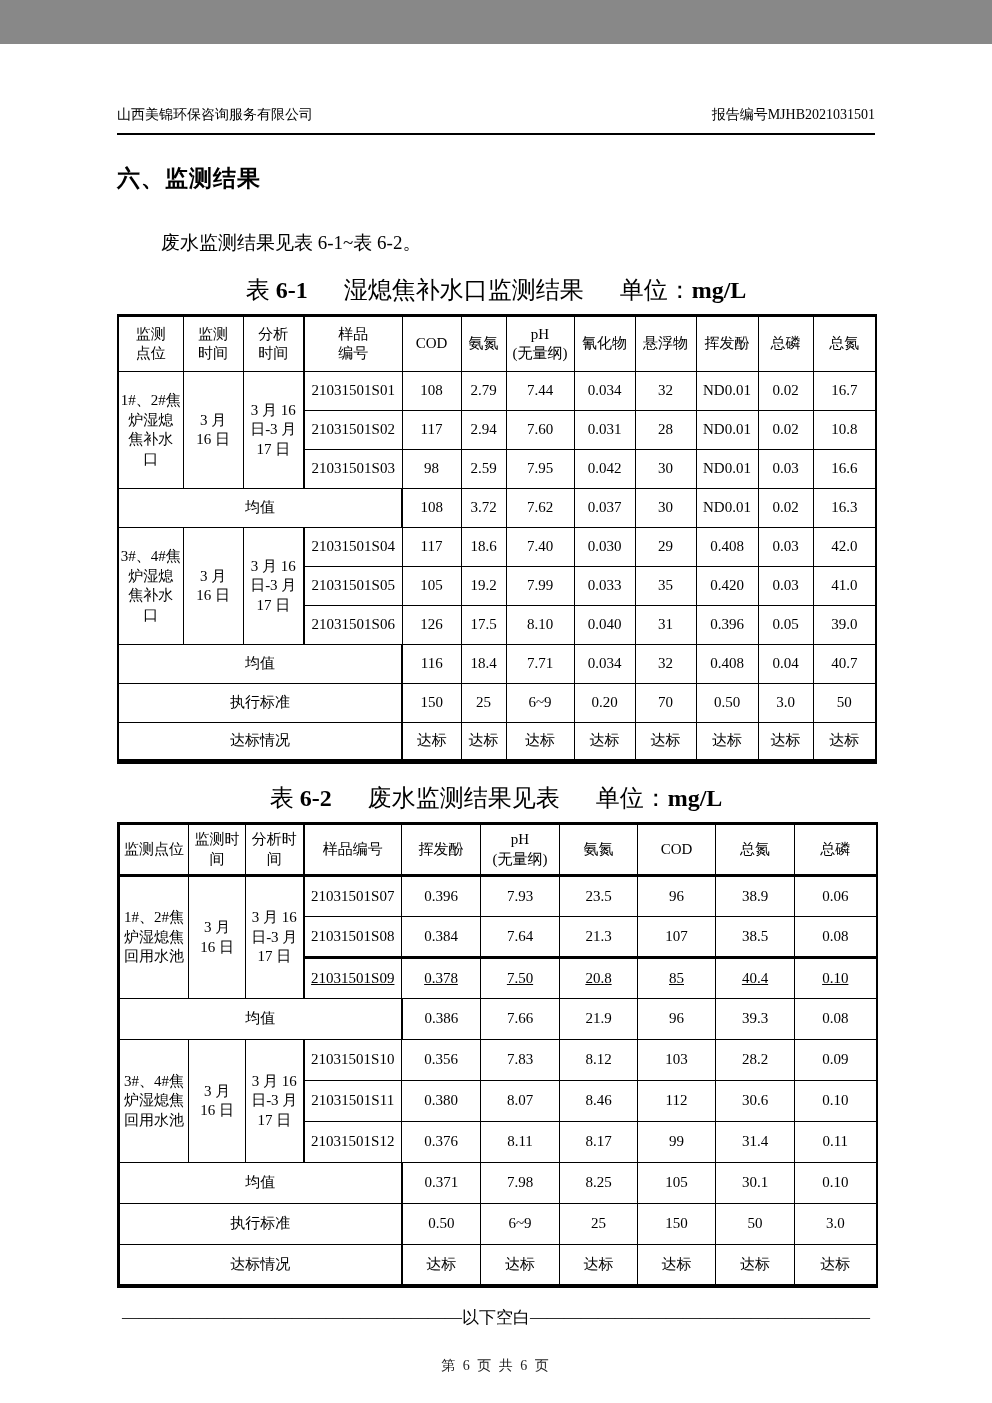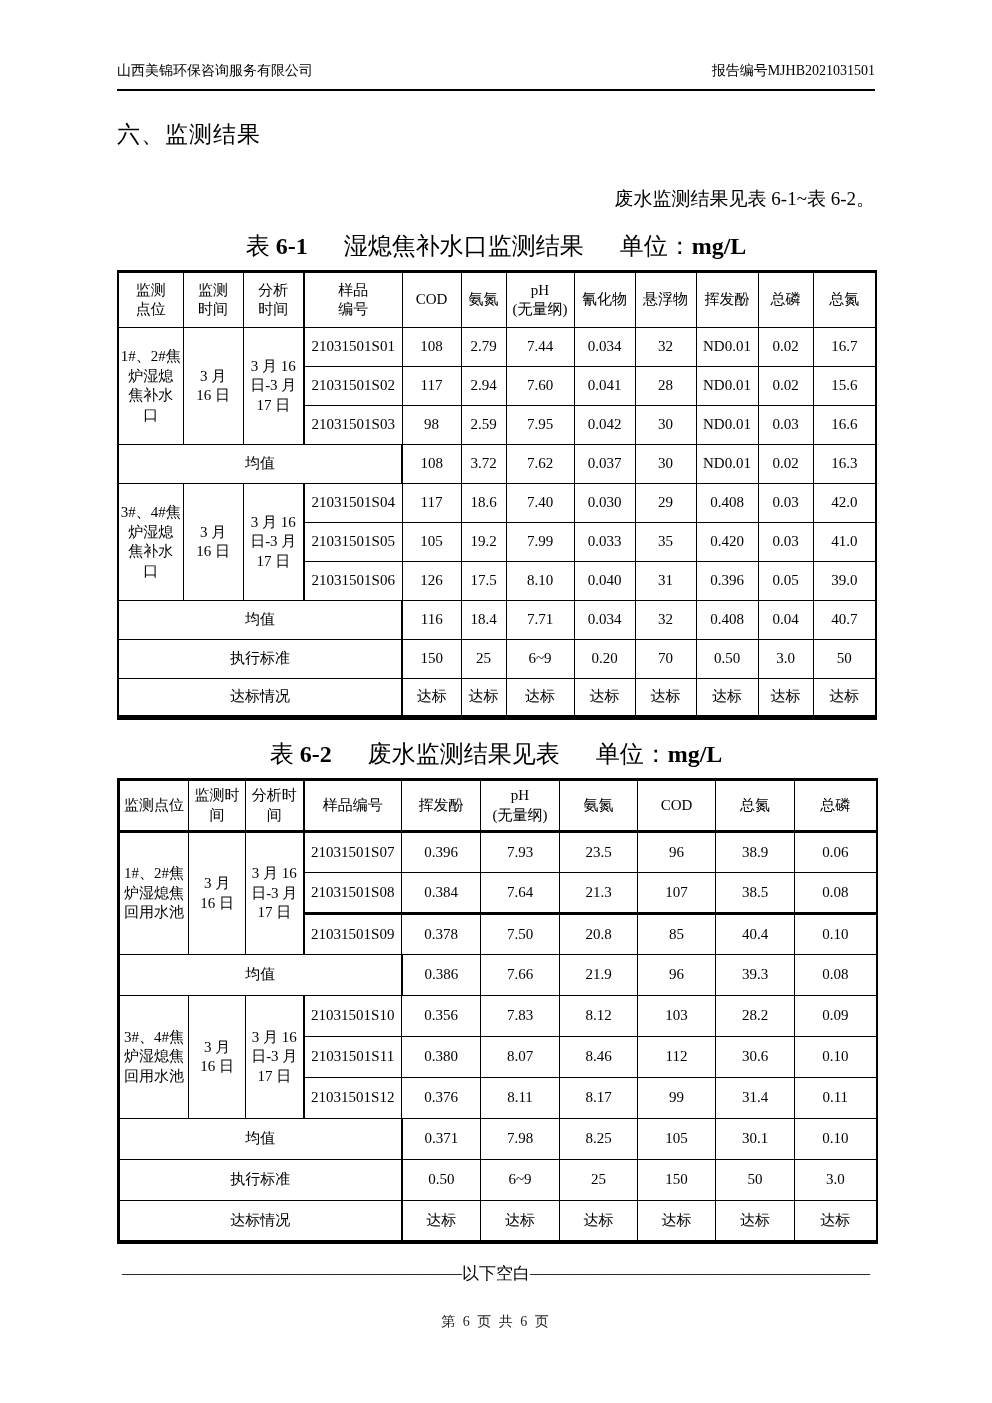--- a/index.html
+++ b/index.html
@@ -1,43 +1,43 @@
 <!DOCTYPE html>
 <html><head>
 <meta charset="utf-8">
 <style>
   * { margin:0; padding:0; box-sizing:border-box; }
   body { background:#888; font-family:"Liberation Serif","DejaVu Serif",serif; }
   .page { width:992px; height:1403px; background:#fff; margin:0 auto; position:relative; color:#000; }
   .content { width:758px; margin:0 auto; }
 
   .page-header { display:flex; justify-content:space-between; align-items:flex-end;
-    padding-top:62px; padding-bottom:9px; border-bottom:2px solid #000; font-size:14px; }
-  .section-title { margin-top:28px; font-size:23px; font-weight:400; letter-spacing:1px; }
-  .intro { margin-top:36px; font-size:19px; text-indent:44px;text-align:right; }
+    padding-top:62px; padding-bottom:9px; border-bottom:2px solid #000; font-size:14px;margin-top:44px; }
+  .section-title { margin-top:28px; font-size:23px; font-weight:700; letter-spacing:1px; }
+  .intro { margin-top:36px; font-size:19px; text-indent:44px; }
 
   .tcaption { margin-top:18px; margin-bottom:8px; display:flex; justify-content:center;
     gap:36px; font-size:24px; align-items:baseline; }
   .tcaption .num, .tcaption b { font-weight:bold; }
 
   table.t { border-collapse:collapse; table-layout:fixed; width:758px; }
   .t th, .t td { border:1px solid #000; text-align:center; vertical-align:middle;
     font-size:15px; font-weight:normal; padding:1px 0; line-height:1.3; overflow:hidden; }
   .ml { white-space:pre-line; }
   .em { font-weight:bold; }
   .lab { font-size:16px;margin-left:20px; }
 
   .t1 { border-top:3px solid #000; border-left:2px solid #000; border-right:2px solid #000; border-bottom:5px solid #000; }
   .t1 tr { height:39px;padding-left:19px; } .t1 tr.hrow { height:56px; }
   .t2 { border-top:3px solid #000; border-left:3px solid #000; border-right:2px solid #000; border-bottom:4px solid #000; }
   .t2 tr { height:41px; } .t2 tr.hrow { height:52px; }
   .t2 .hrow th { border-bottom:3px solid #000; }
   .c4 { border-left:2px solid #000 !important; }
   .lab { border-right:2px solid #000 !important; }
-  tr.tt td { border-top:3px solid #000; }
+  tr.tt td { border-top:3px solid #000;text-decoration:underline; }
 
   .blank-line { margin-top:18px; display:flex; justify-content:center; align-items:center;
     font-size:17px; white-space:nowrap; overflow:hidden; letter-spacing:0; }
   .page-footer { margin-top:28px; text-align:center; font-size:14px; color:#222; letter-spacing:2px; }
 </style>
 </head>
 <body>
 
 <div class="page">
   <div class="content">
@@ -109,25 +109,25 @@
           <td>32</td>
           <td>ND0.01</td>
           <td>0.02</td>
           <td>16.7</td>
         </tr>
         <tr>
           <td class="c4">21031501S02</td>
           <td>117</td>
           <td>2.94</td>
           <td>7.60</td>
-          <td>0.041</td>
+          <td>0.031</td>
           <td>28</td>
           <td>ND0.01</td>
           <td>0.02</td>
-          <td>15.6</td>
+          <td>10.8</td>
         </tr>
         <tr>
           <td class="c4">21031501S03</td>
           <td>98</td>
           <td>2.59</td>
           <td>7.95</td>
           <td>0.042</td>
           <td>30</td>
           <td>ND0.01</td>
           <td>0.03</td>

